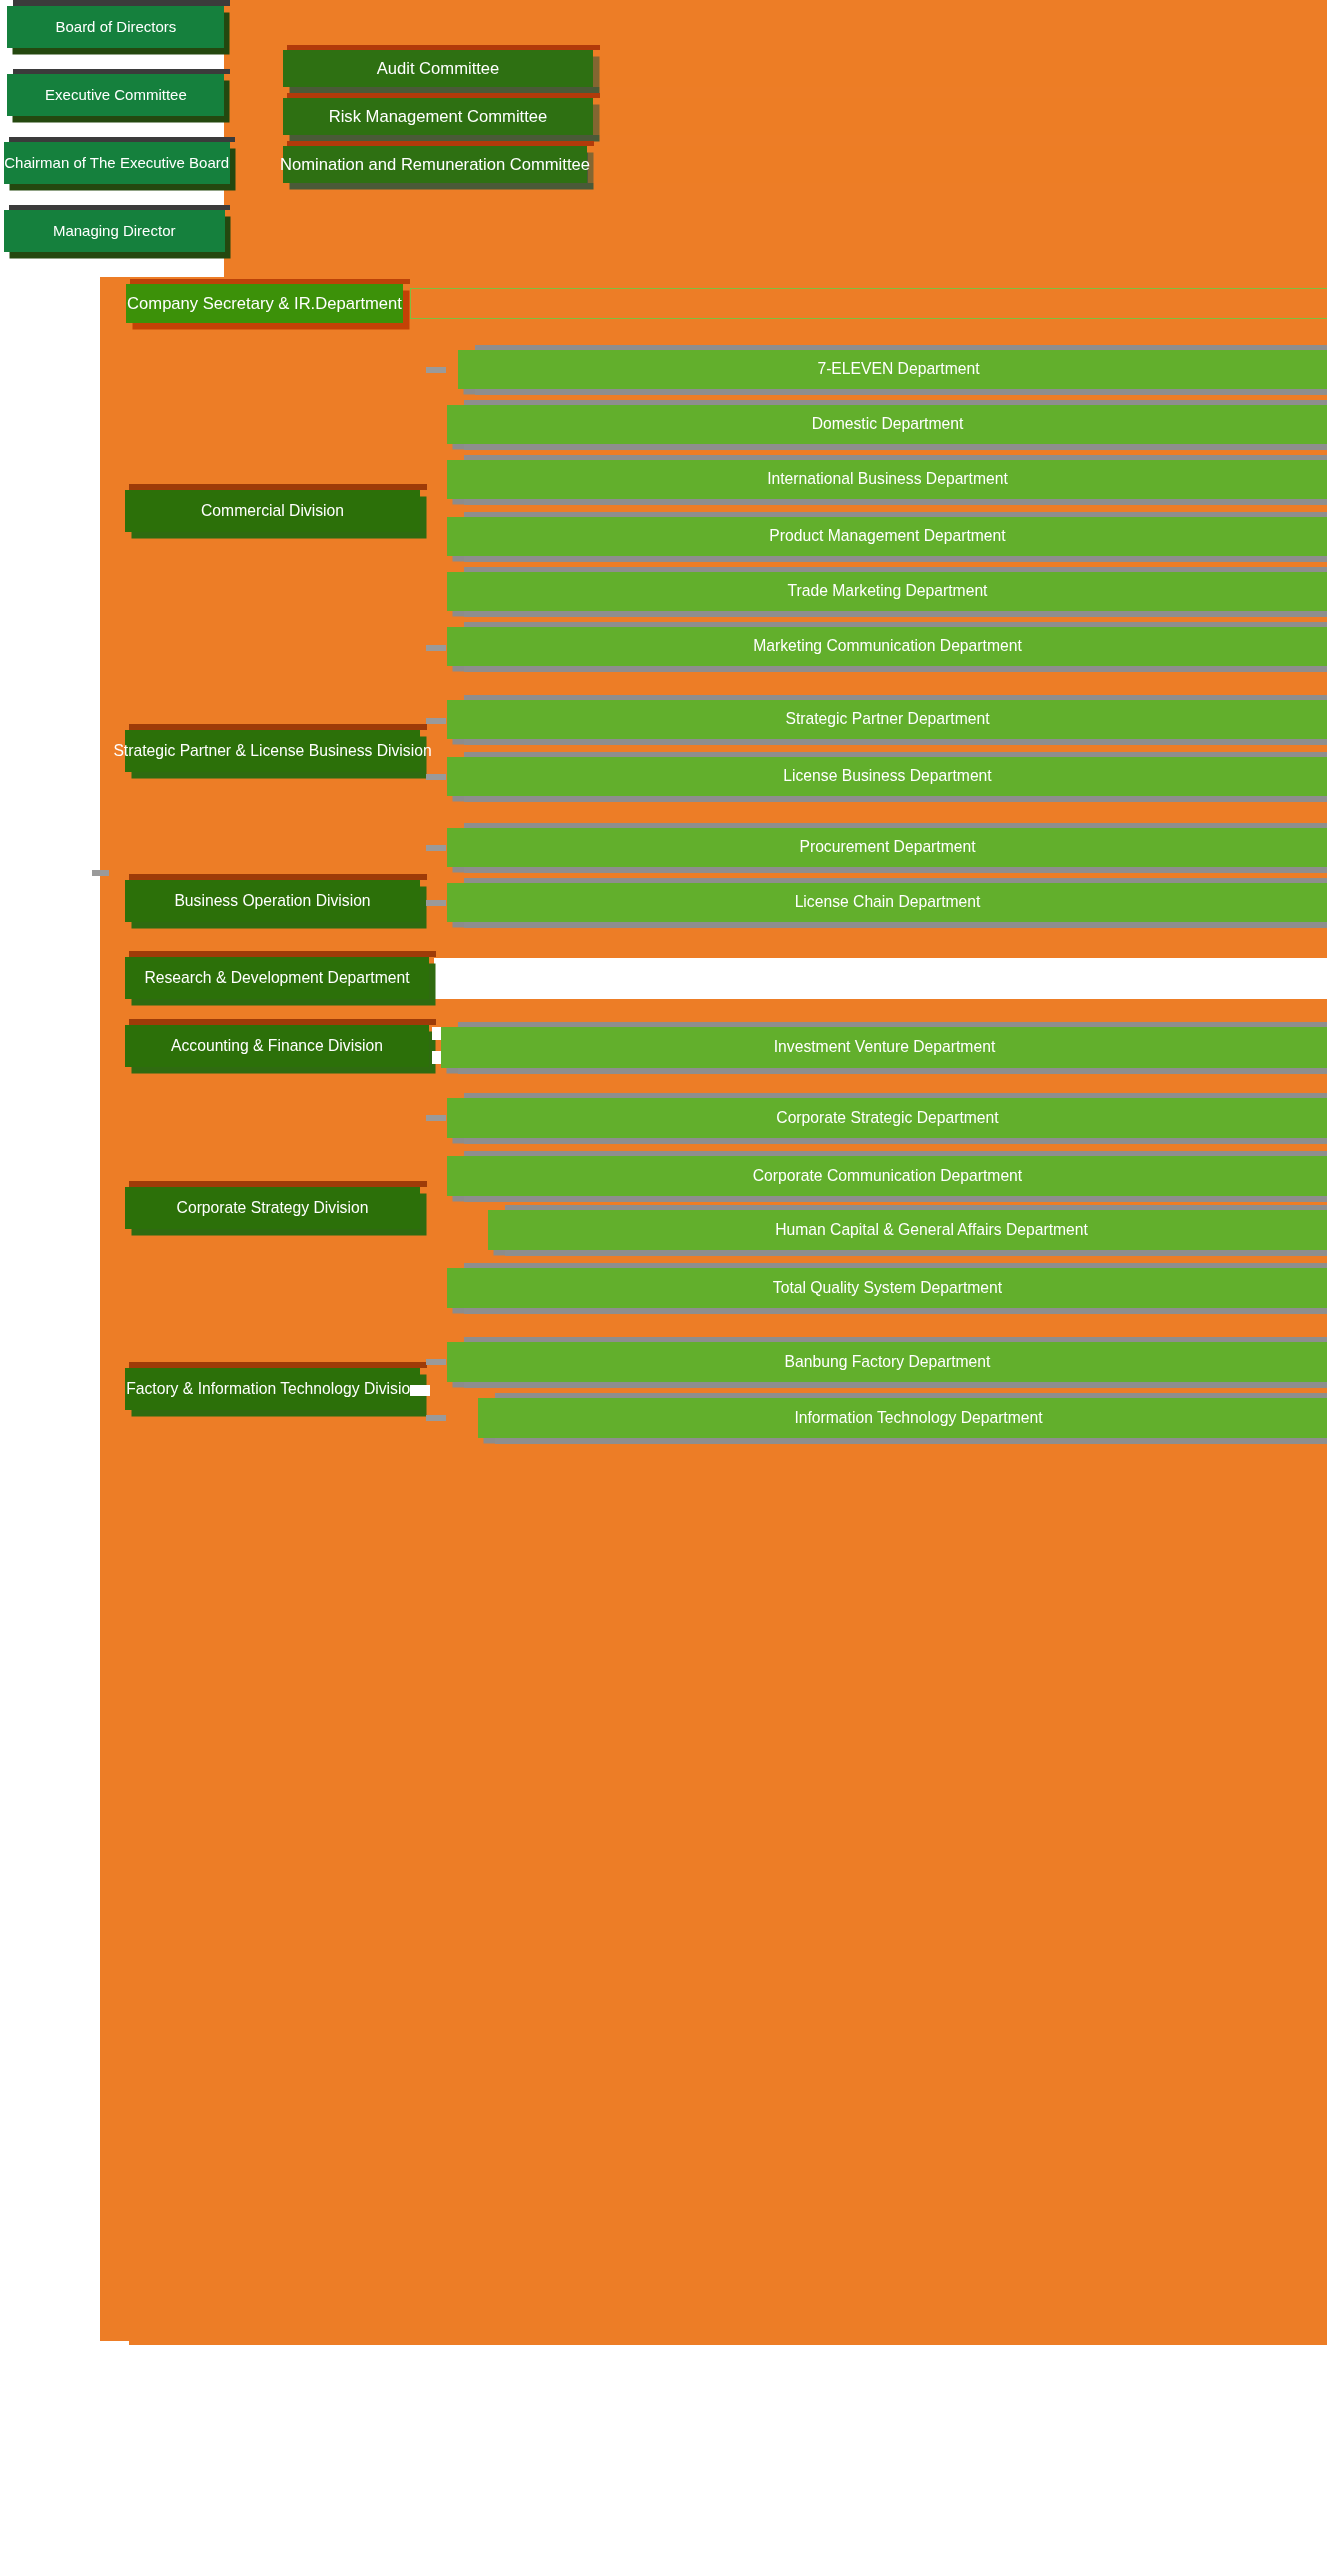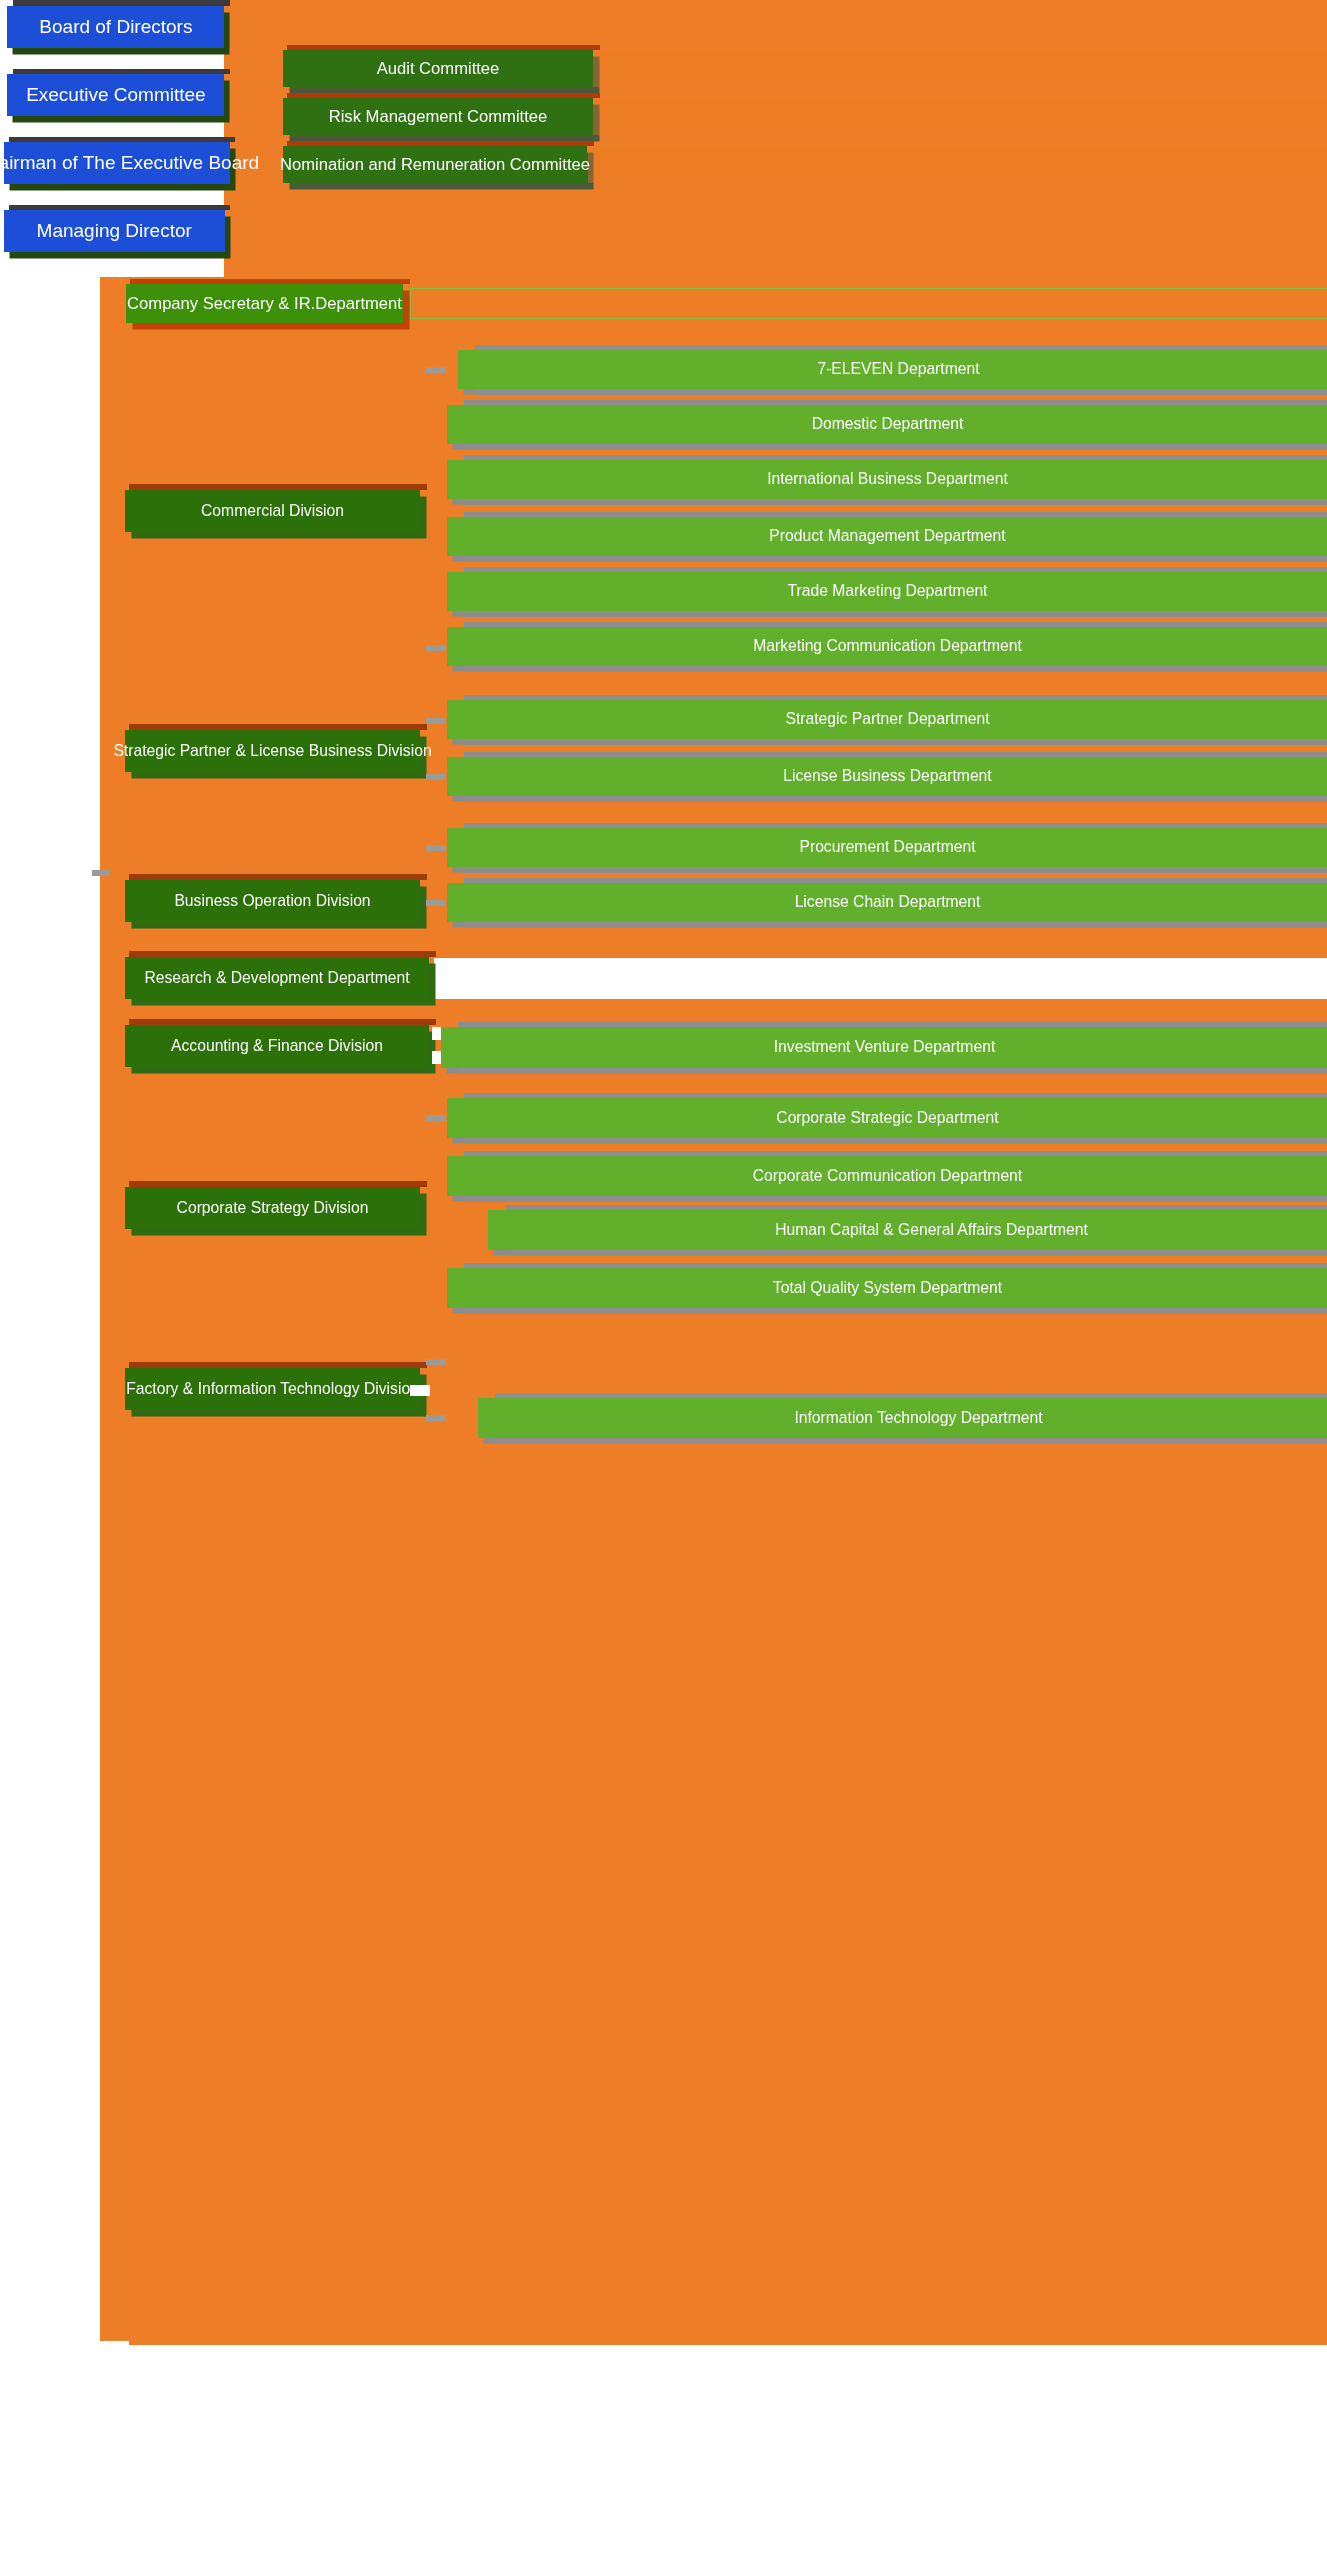--- a/index.html
+++ b/index.html
@@ -19,22 +19,22 @@
     display:flex;align-items:center;justify-content:center;
     color:#ffffff;
     text-align:center;
     line-height:1.15;
     padding:1.8px 9.2px;
     white-space:nowrap;
   }
 
   
   .lvl-dark{
-    background:#1d4ed8;
-    font-size:19px;
+    background:#15803d;
+    font-size:15px;
     box-shadow:5.5px 6.5px 0 0 #24480F;
   }
   .lvl-dark::before{
     content:"";position:absolute;left:5.5px;right:-5.5px;top:-5.5px;height:5.5px;
     background:#3b3b3b;
   }
 
   
   .lvl-comm{
     background:#2E7012;
@@ -236,20 +236,23 @@
   <div class="node lvl-dept" style="left:447px;top:1268px;width:881px;height:40px;">
     <span class="lbl">Total Quality System Department</span>
   </div>
 
   <div class="node lvl-div" style="left:125px;top:1368px;width:295px;height:42px;">
     <span class="lbl">Factory &amp; Information Technology Division</span>
   </div>
   <div class="white" style="left:410px;top:1385px;width:20px;height:11px;"></div>
 
   <div class="stub" style="left:426px;top:1359px;width:20px;"></div>
+  <div class="node lvl-dept" style="left:447px;top:1342px;width:881px;height:40px;">
+    <span class="lbl">Banbung Factory Department</span>
+  </div>
 
   <div class="stub" style="left:426px;top:1415px;width:20px;"></div>
   <div class="node lvl-dept" style="left:447px;top:1398px;width:881px;height:40px;margin-left:31px;">
     <span class="lbl">Information Technology Department</span>
   </div>
 
 </div>
 
 
 </body></html>

